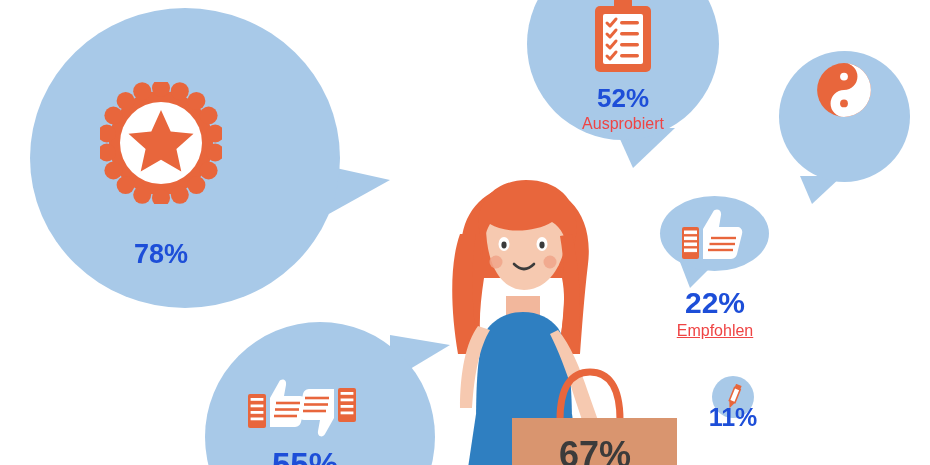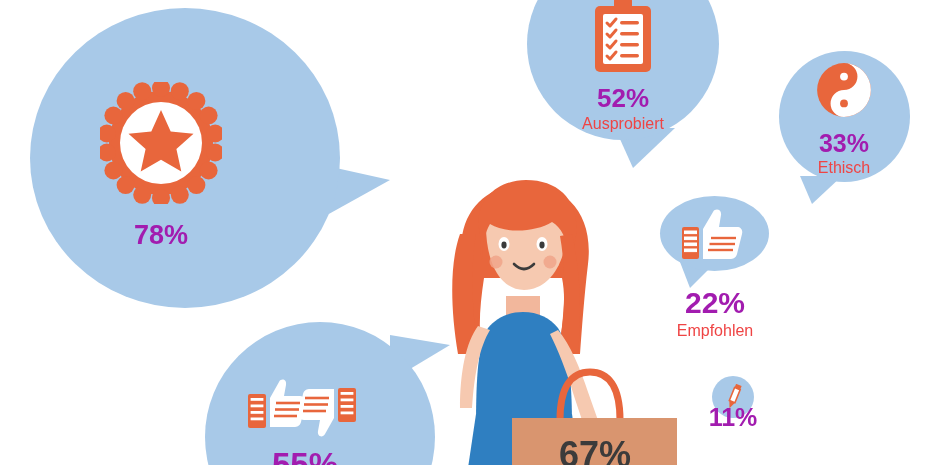--- a/index.html
+++ b/index.html
@@ -28,21 +28,21 @@
     height: 0;
   }
   .stat {
     position: absolute;
     text-align: center;
     color: #3b3b3b;
   }
   .stat .pct {
     font-weight: bold;
     line-height: 1.05;
-    color: #a21caf;
+    color: #1d4ed8;
   }
   .stat .lbl {
     line-height: 1.15;
     color: #ef4444;
   }
   .icon-wrap {
     position: absolute;
   }
   
   .person-part { position: absolute; }
@@ -84,21 +84,21 @@
             <circle cx="-35.4" cy="-42.1" r="9"></circle>
             <circle cx="-18.8" cy="-51.8" r="9"></circle>
           </g>
         </g>
         <circle cx="0" cy="0" r="41" fill="#ffffff"></circle>
         <path d="M0,-33 L9.7,-11.5 L32.5,-9.3 L15.4,6 L20.3,28.4 L0,16.8 L-20.3,28.4 L-15.4,6 L-32.5,-9.3 L-9.7,-11.5 Z" fill="#e8663c"></path>
       </g>
     </svg>
   </div>
 
-  <div class="stat" style="left:100px; top:221px; width:122px;">
+  <div class="stat" style="left:100px; top:240px; width:122px;">
     <div class="pct" style="font-size:27px;">78%</div>
   </div>
 
   <div class="tail" style="left:615px; top:128px; border-left:18px solid transparent; border-right:42px solid transparent; border-top:40px solid #a8c9e8;"></div>
   <div class="bubble" style="left:527px; top:-52px; width:192px; height:192px;"></div>
 
   <div class="icon-wrap" style="left:592px; top:-2px; width:62px; height:78px;">
     <svg width="62" height="78" viewBox="0 0 62 78">
       <rect x="3" y="8" width="56" height="66" rx="5" fill="#e8663c"></rect>
       <rect x="11" y="16" width="40" height="50" rx="2" fill="#ffffff"></rect>
@@ -128,24 +128,20 @@
 
   <div class="icon-wrap" style="left:816px; top:62px; width:56px; height:56px;">
     <svg width="56" height="56" viewBox="0 0 100 100">
       <circle cx="50" cy="50" r="48" fill="#e8663c"></circle>
       <path d="M50,2 A48,48 0 0,1 50,98 A24,24 0 0,1 50,50 A24,24 0 0,0 50,2 Z" fill="#ffffff"></path>
       <circle cx="50" cy="26" r="7" fill="#ffffff"></circle>
       <circle cx="50" cy="74" r="7" fill="#e8663c"></circle>
     </svg>
   </div>
 
-  <div class="stat" style="left:783px; top:130px; width:122px;">
-    <div class="pct" style="font-size:25px;">33%</div>
-    <div class="lbl" style="font-size:16px; margin-top:3px;">Ethisch</div>
-  </div>
 
   <div class="tail" style="left:680px; top:262px; border-left:10px solid transparent; border-right:26px solid transparent; border-top:26px solid #a8c9e8;"></div>
   <div class="bubble" style="left:660px; top:196px; width:109px; height:75px;"></div>
 
   <div class="icon-wrap" style="left:681px; top:209px; width:62px; height:52px;">
     <svg width="62" height="52" viewBox="0 0 62 52">
       <rect x="1" y="18" width="17" height="32" rx="2" fill="#e8663c"></rect>
       <g fill="#ffffff" stroke="#ffffff">
         <rect x="3.5" y="22" width="12" height="2.6"></rect>
         <rect x="3.5" y="28" width="12" height="2.6"></rect>
@@ -157,21 +153,21 @@
       <g stroke="#e8663c" stroke-width="2.4" fill="none">
         <line x1="30" y1="29" x2="55" y2="29"></line>
         <line x1="28.5" y1="35" x2="54" y2="35"></line>
         <line x1="27" y1="41" x2="52" y2="41"></line>
       </g>
     </svg>
   </div>
 
   <div class="stat" style="left:650px; top:287px; width:130px;">
     <div class="pct" style="font-size:30px;">22%</div>
-    <div class="lbl" style="font-size:16px; margin-top:3px;">Empfohlen</div>
+    <div class="lbl" style="font-size:16px; margin-top:3px;text-decoration:underline;">Empfohlen</div>
   </div>
 
   <div class="tail" style="left:390px; top:335px; border-left:60px solid #a8c9e8; border-top:10px solid transparent; border-bottom:36px solid transparent;"></div>
   <div class="bubble" style="left:205px; top:322px; width:230px; height:230px;"></div>
 
   <div class="icon-wrap" style="left:248px; top:368px; width:108px; height:82px;">
     <svg width="108" height="82" viewBox="0 0 108 82">
 
       <rect x="0" y="26" width="18" height="34" rx="2" fill="#e8663c"></rect>
       <g fill="#ffffff">

